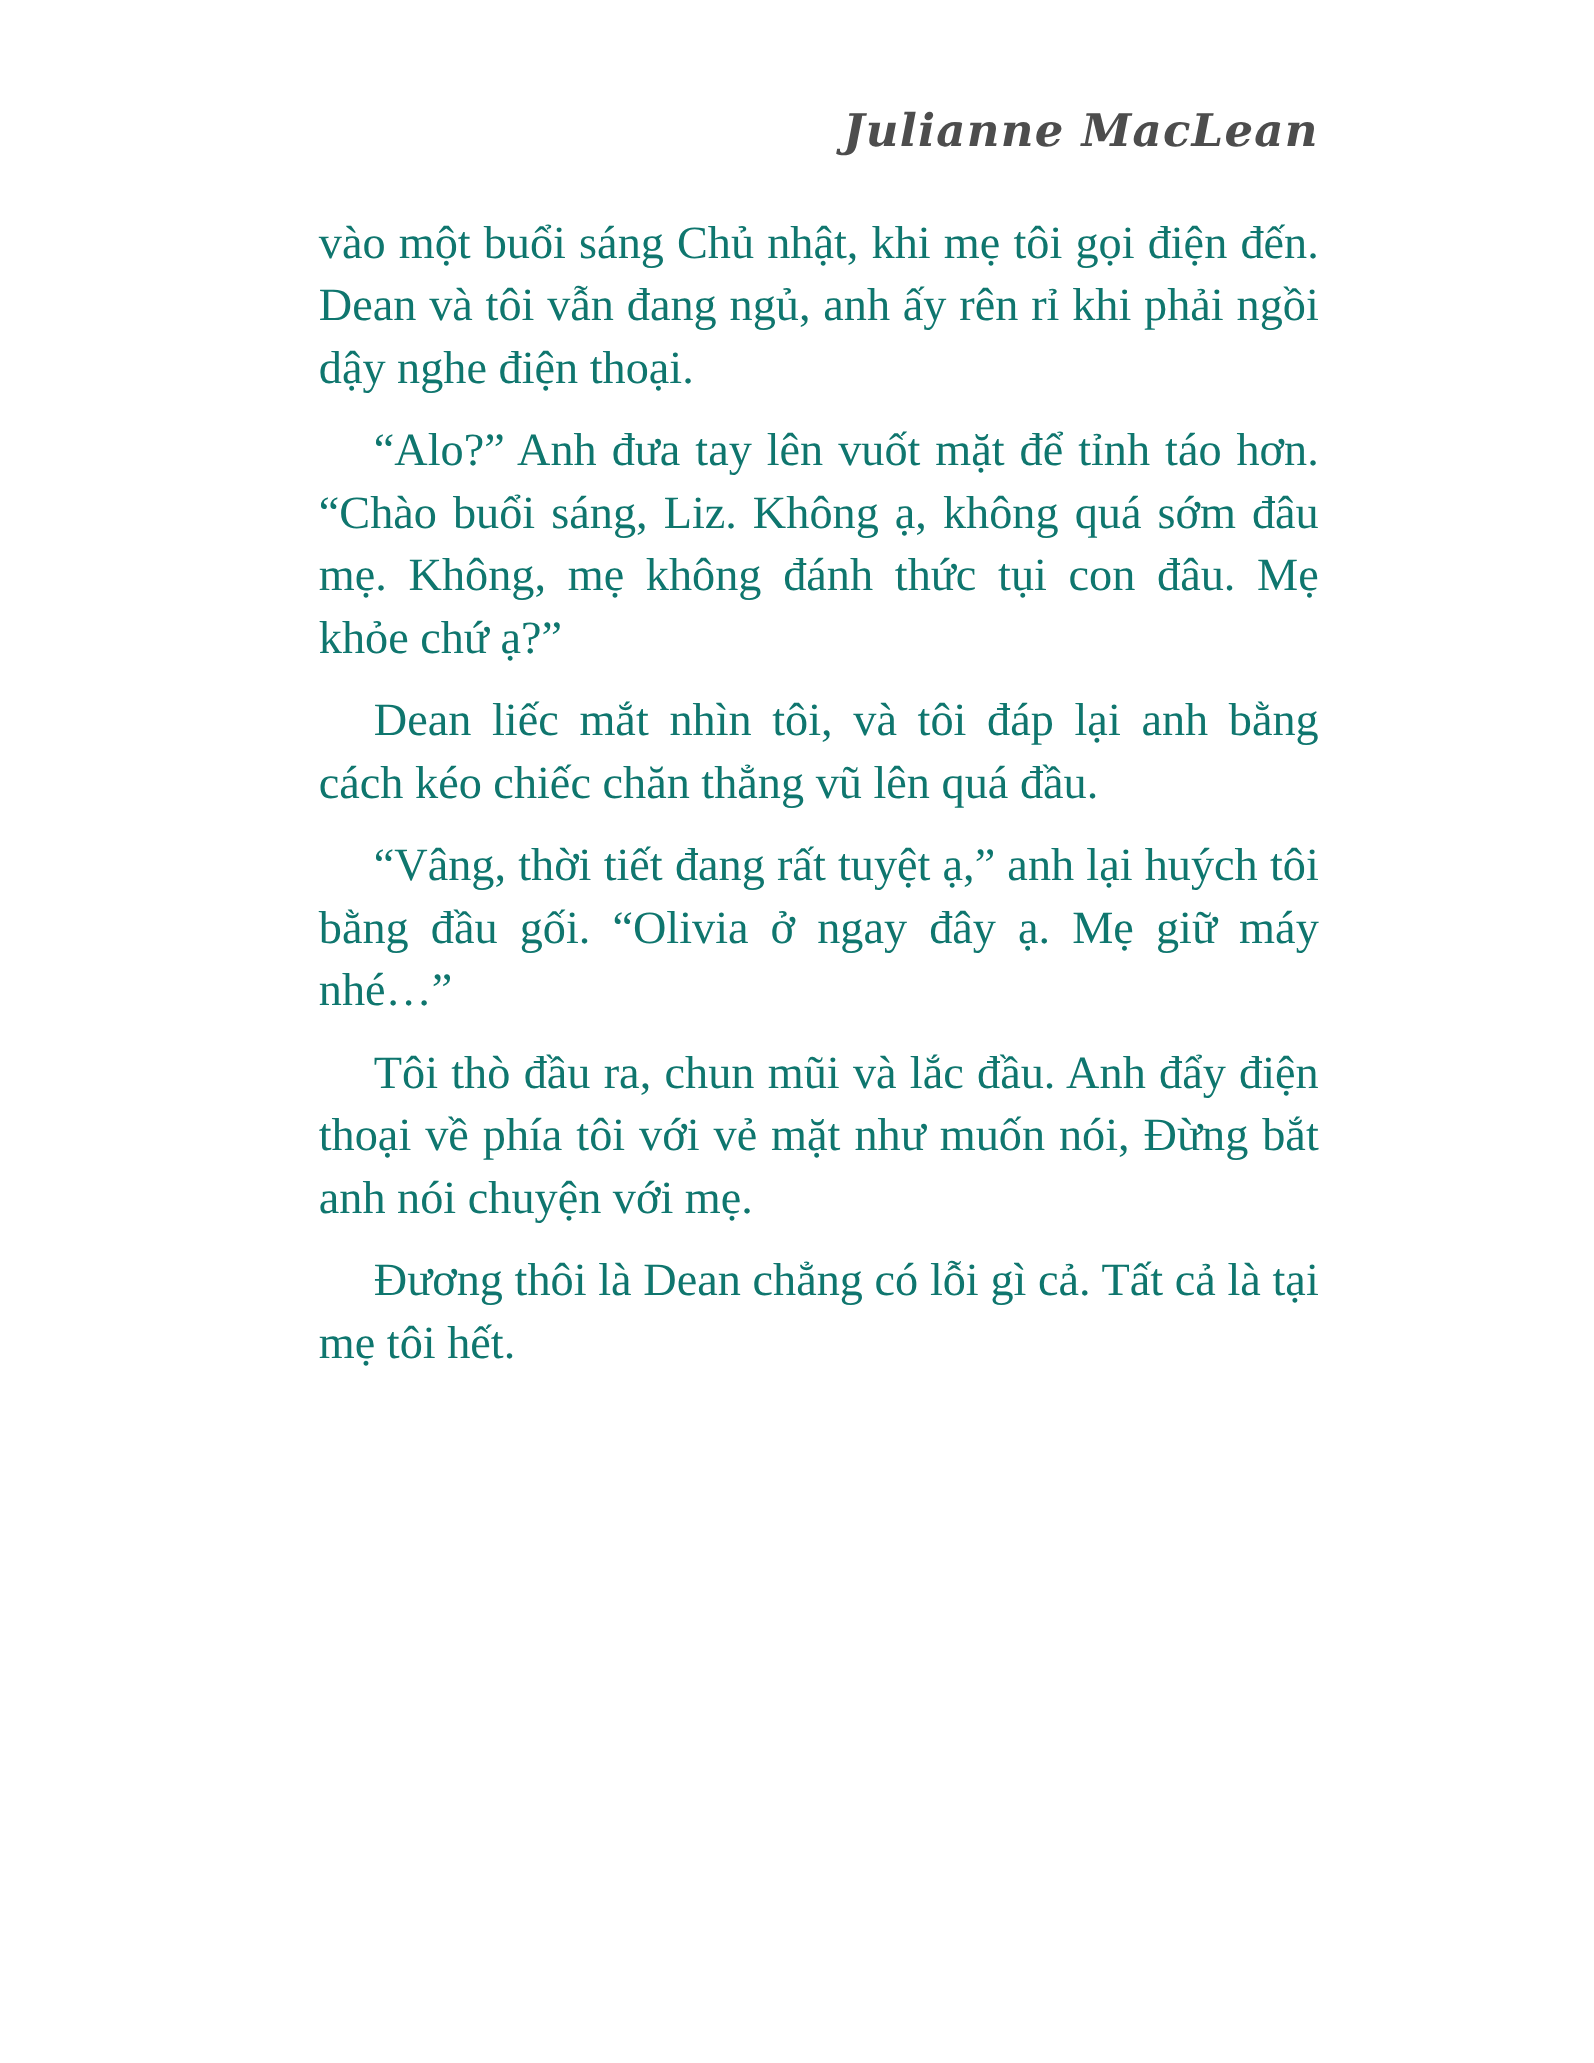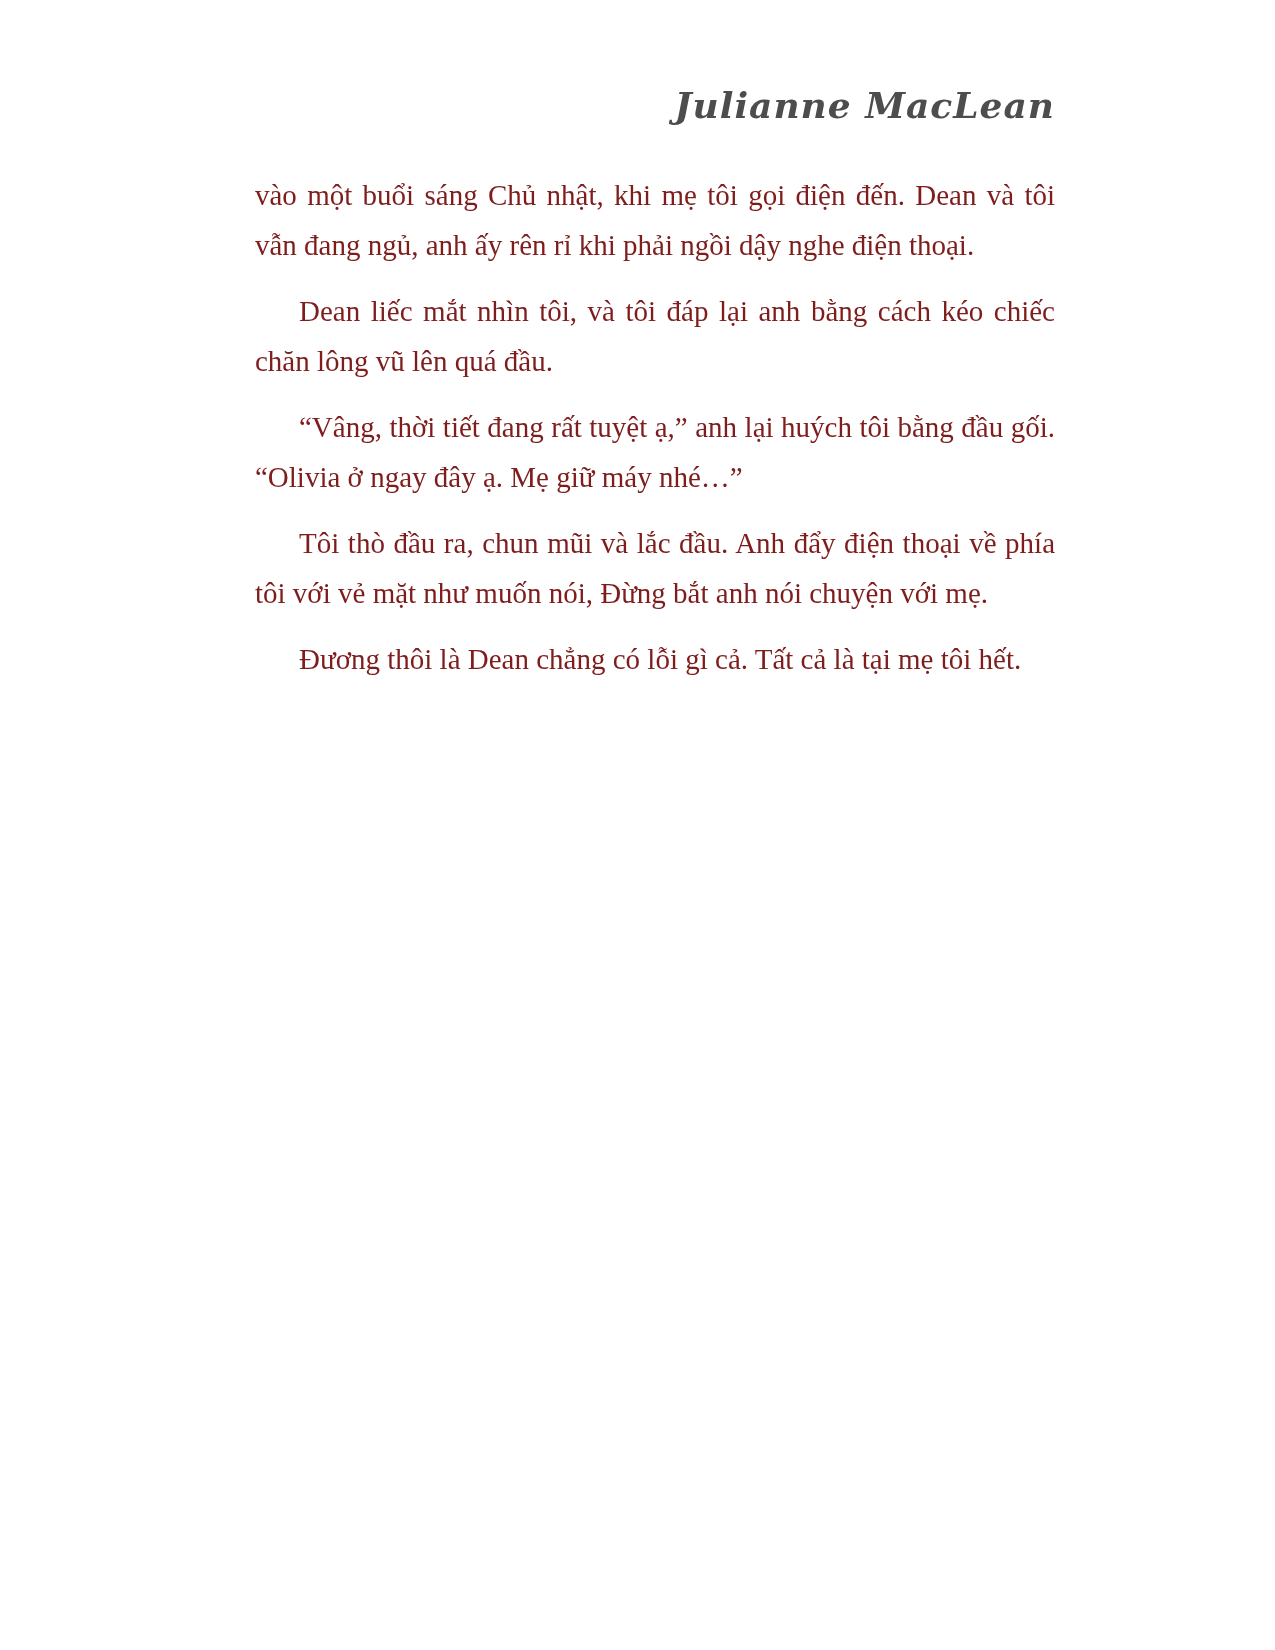--- a/index.html
+++ b/index.html
@@ -27,24 +27,24 @@
     font-weight: 600;
     font-size: 36px;
     letter-spacing: 1px;
     color: #4d4d4d;
   }
   .body-text {
     position: absolute;
     top: 170px;
     left: 255px;
     width: 800px;
-    font-size: 29px;
+    font-size: 37px;
     line-height: 50px;
     text-align: justify;
-    color: #7f1d1d;
+    color: #0f766e;
   }
   .body-text p {
     margin: 0 0 16px 0;
     text-indent: 44px;
   }
   .body-text p.no-indent {
     text-indent: 0;
   }
   .run-italic {
   }
@@ -61,21 +61,22 @@
 </style>
 </head>
 <body>
 
 <div class="page">
 
   <div class="running-header">Julianne MacLean</div>
 
   <div class="body-text" id="body-text">
       <p class="no-indent"><span>vào một buổi sáng Chủ nhật, khi mẹ tôi gọi điện đến. Dean và tôi vẫn đang ngủ, anh ấy rên rỉ khi phải ngồi dậy nghe điện thoại.</span></p>
-      <p><span>Dean liếc mắt nhìn tôi, và tôi đáp lại anh bằng cách kéo chiếc chăn lông vũ lên quá đầu.</span></p>
+      <p><span>“Alo?” Anh đưa tay lên vuốt mặt để tỉnh táo hơn. “Chào buổi sáng, Liz. Không ạ, không quá sớm đâu mẹ. Không, mẹ không đánh thức tụi con đâu. Mẹ khỏe chứ ạ?”</span></p>
+      <p><span>Dean liếc mắt nhìn tôi, và tôi đáp lại anh bằng cách kéo chiếc chăn thẳng vũ lên quá đầu.</span></p>
       <p><span>“Vâng, thời tiết đang rất tuyệt ạ,” anh lại huých tôi bằng đầu gối. “Olivia ở ngay đây ạ. Mẹ giữ máy nhé…”</span></p>
       <p><span>Tôi thò đầu ra, chun mũi và lắc đầu. Anh đẩy điện thoại về phía tôi với vẻ mặt như muốn nói, </span><span class="run-italic">Đừng bắt anh nói chuyện với mẹ.</span></p>
       <p><span>Đương thôi là Dean chẳng có lỗi gì cả. Tất cả là tại mẹ tôi hết.</span></p>
     </div>
 
   <div class="page-number">9</div>
 
 </div>
 
 </body></html>

